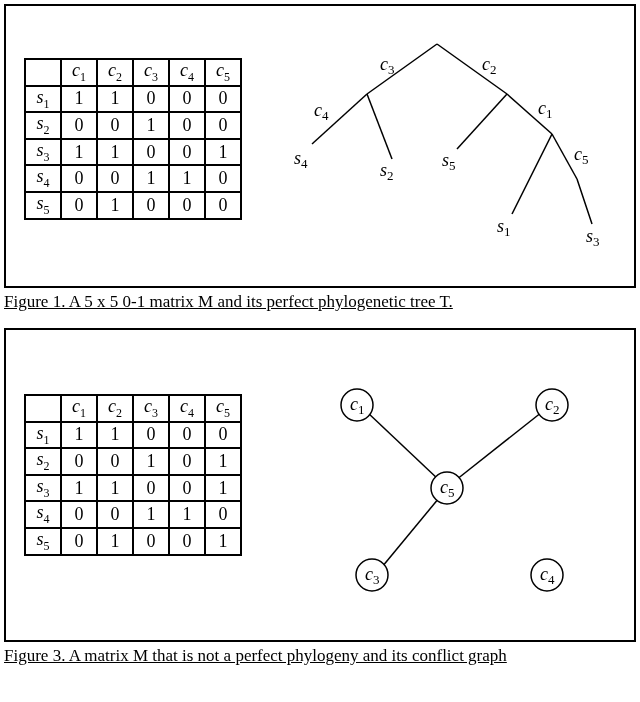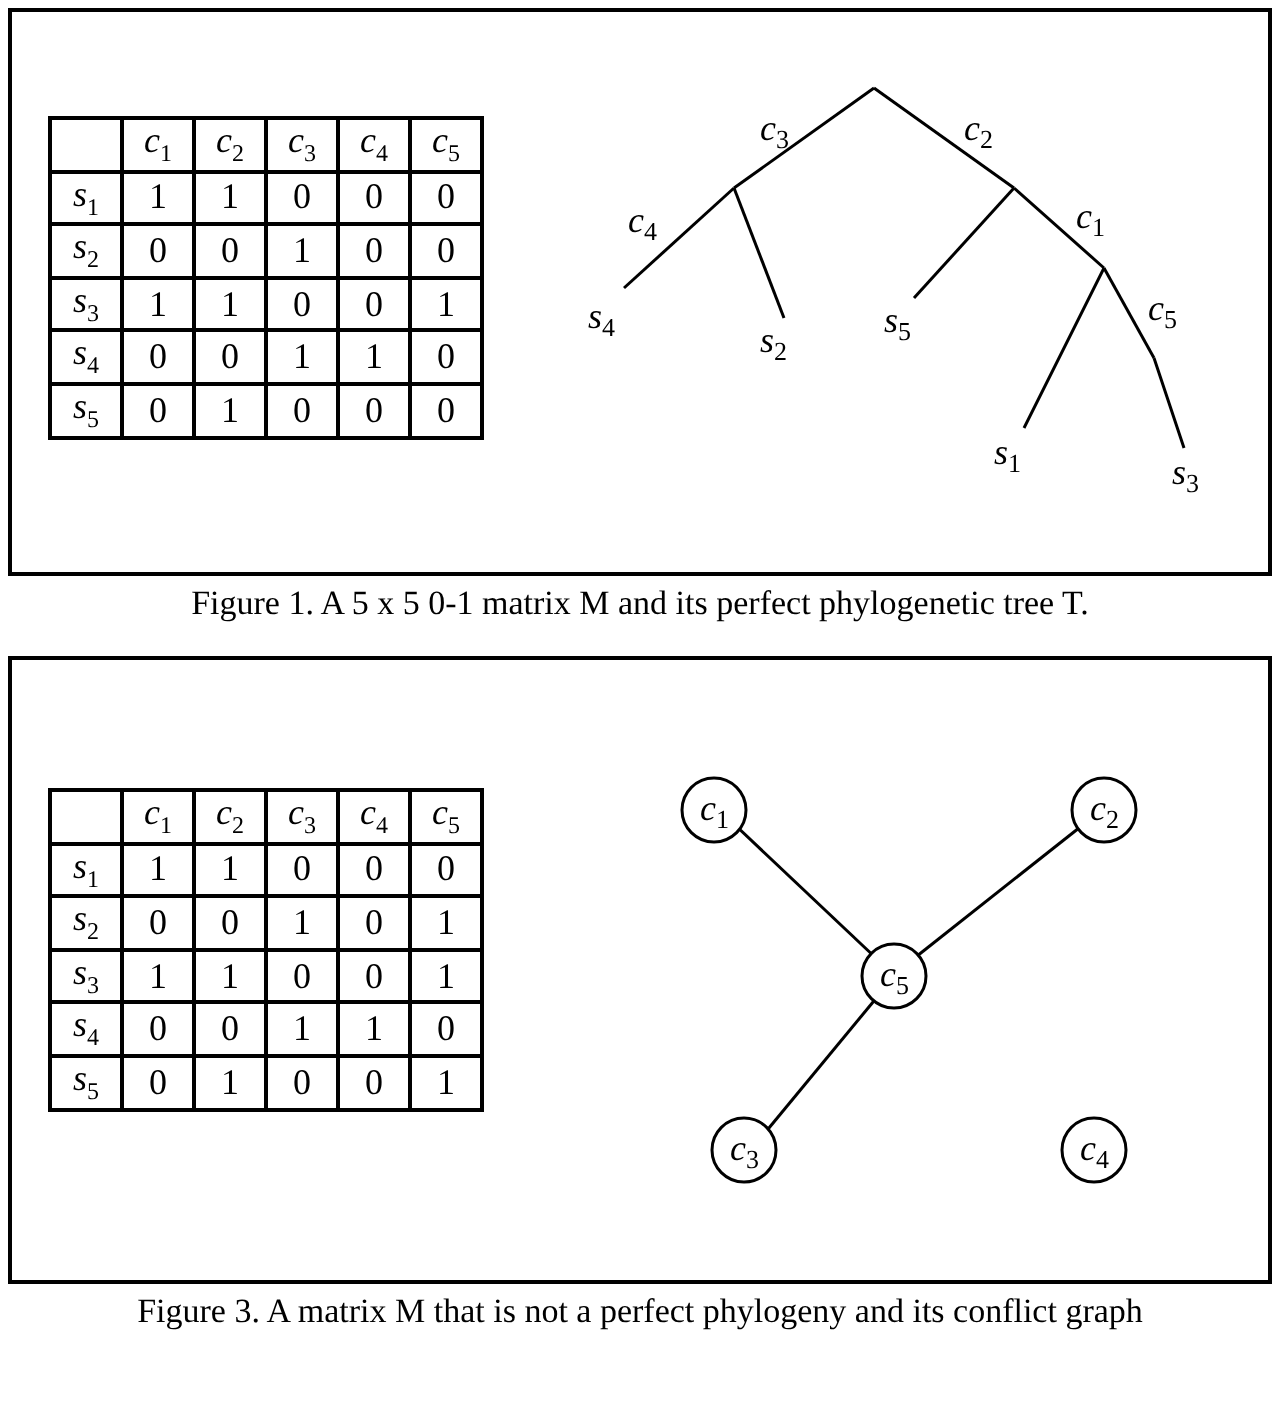--- a/index.html
+++ b/index.html
@@ -10,23 +10,23 @@
     font-size: 16px;
     color: #000;
     width: 632px;
   }
   .figure-frame {
     border: 2px solid #000;
     position: relative;
     margin-bottom: 3px;
   }
   .caption {
-    text-align: center;
     font-size: 17px;
     margin: 4px 0 16px 0;
+    text-decoration: underline;
   }
   .figure-inner {
     display: flex;
     align-items: flex-start;
     padding: 28px 18px 28px 18px;
     gap: 30px;
   }
   table.matrix {
     border-collapse: collapse;
     font-family: "Times New Roman", serif;

